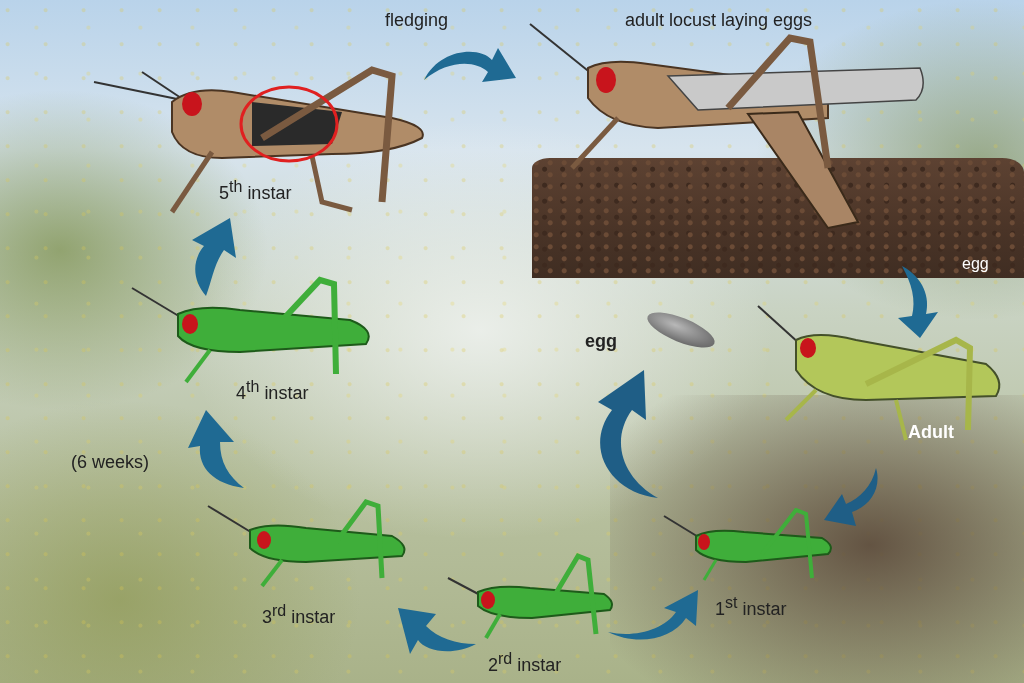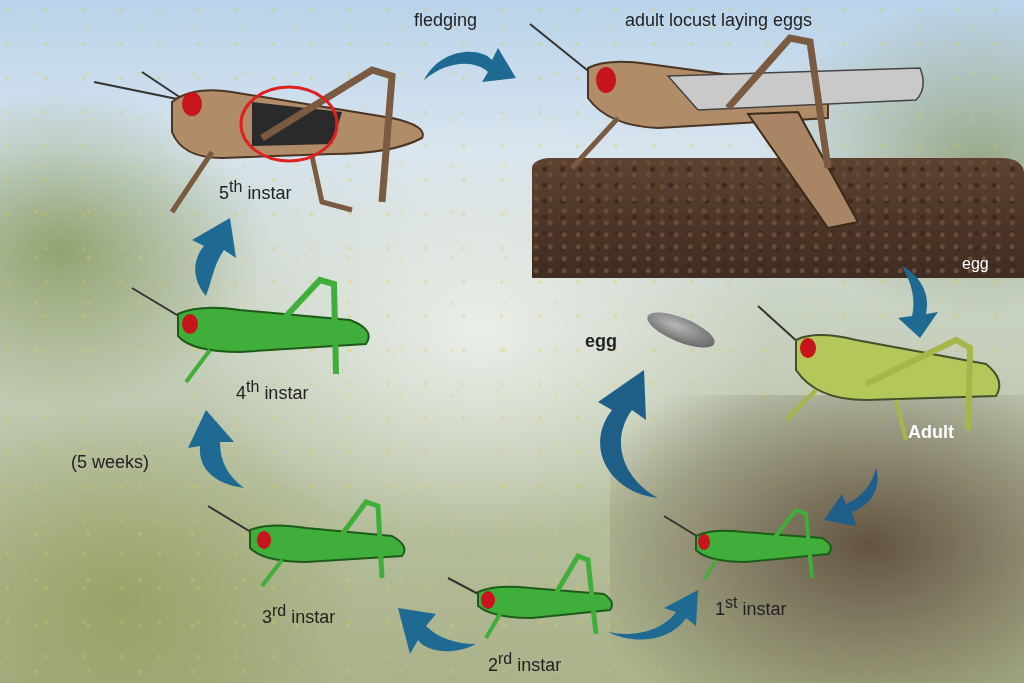--- a/index.html
+++ b/index.html
@@ -143,28 +143,28 @@
 </svg>
 
 <svg class="bug" style="left:662px;top:508px" width="174" height="76" viewBox="0 0 174 76">
   <line x1="2" y1="8" x2="38" y2="30" stroke="#333" stroke-width="2"></line>
   <path d="M34 28 Q 50 20 82 24 L 160 30 Q 174 38 166 46 L 84 54 Q 46 54 34 42 Z" fill="#3fae3a" stroke="#1e5a1a" stroke-width="2"></path>
   <ellipse cx="42" cy="34" rx="6" ry="8" fill="#c8141c"></ellipse>
   <path d="M100 46 L 134 2 L 144 6 L 150 70" fill="none" stroke="#3fae3a" stroke-width="4"></path>
   <path d="M54 52 L 42 72" stroke="#3fae3a" stroke-width="3"></path>
 </svg>
 
-<div class="label" style="left:414px;top:10px;">fledging</div>
+<div class="label" style="left:385px;top:10px;">fledging</div>
 <div class="label" style="left:625px;top:10px;">adult locust laying eggs</div>
 <div class="label white" style="left:962px;top:255px;font-size:16px;">egg</div>
 <div class="label bold" style="left:585px;top:331px;">egg</div>
 <div class="label white bold" style="left:908px;top:422px;text-align:right;">Adult</div>
 
 <div class="label" style="left:48px;top:450px;text-align:center;line-height:24px;width:124px;">
-  <div>(5 weeks)</div>
+  <div>(6 weeks)</div>
 </div>
 
 <div class="label" style="left:715px;top:594px;">
   <span>1</span><sup>st</sup>
   <span>instar</span>
 </div>
 <div class="label" style="left:488px;top:650px;">
   <span>2</span><sup>rd</sup>
   <span>instar</span>
 </div>

